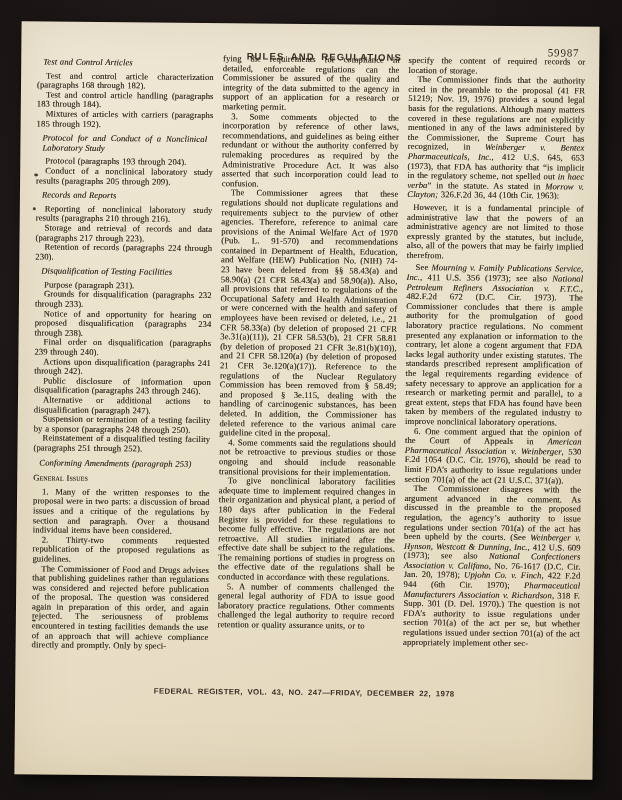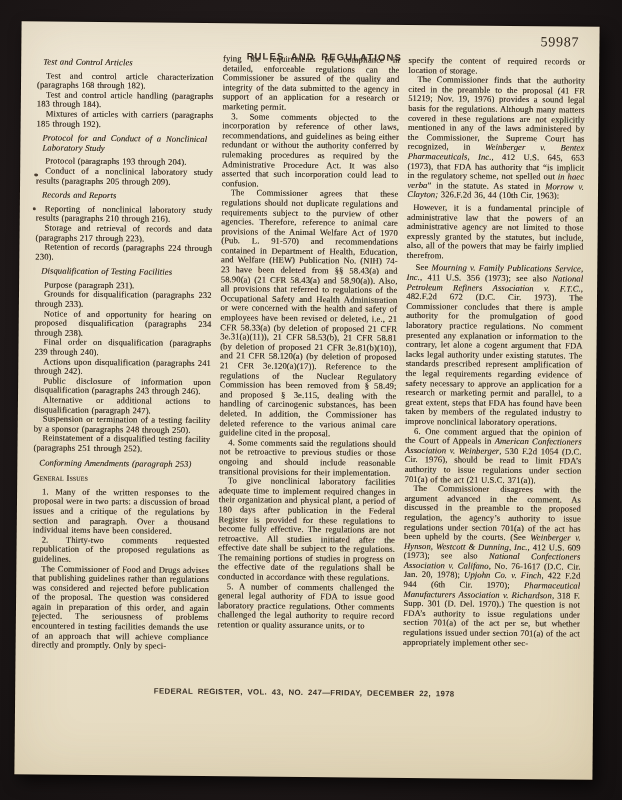--- a/index.html
+++ b/index.html
@@ -21,22 +21,22 @@
   }
   .running-title{
     position:absolute; top:27px; left:0; right:0;
     text-align:center;
     font-family:"Liberation Sans","DejaVu Sans",sans-serif;
     font-weight:bold; font-size:9.5px; letter-spacing:1.1px; word-spacing:3px;
     color:#362c22;
     transform:translateX(14px);
   }
   .page-num{
-    position:absolute; top:8px; right:20px;
-    font-size:14px; letter-spacing:.8px; color:#2f261c;
+    position:absolute; top:20px; right:20px;
+    font-size:11px; letter-spacing:.8px; color:#2f261c;
   }
   .columns{
     position:absolute; left:16px; right:14px; top:31px;
     display:flex; gap:9px;
   }
   .col{flex:1 1 0; min-width:0;}
   .col, .col div{
     font-size:8.6px; line-height:9.6px;
     letter-spacing:.1px; word-spacing:.4px;
     text-align:justify;
@@ -111,21 +111,21 @@
         <div class="p">The Commissioner agrees that these regulations should not duplicate regulations and requirements subject to the purview of other agencies. Therefore, reference to animal care provisions of the Animal Welfare Act of 1970 (Pub. L. 91-570) and recommendations contained in Department of Health, Education, and Welfare (HEW) Publication No. (NIH) 74-23 have been deleted from §§ 58.43(a) and 58.90(a) (21 CFR 58.43(a) and 58.90(a)). Also, all provisions that referred to regulations of the Occupational Safety and Health Administration or were concerned with the health and safety of employees have been revised or deleted, i.e., 21 CFR 58.33(a) (by deletion of proposed 21 CFR 3e.31(a)(11)), 21 CFR 58.53(b), 21 CFR 58.81 (by deletion of proposed 21 CFR 3e.81(b)(10)), and 21 CFR 58.120(a) (by deletion of proposed 21 CFR 3e.120(a)(17)). Reference to the regulations of the Nuclear Regulatory Commission has been removed from § 58.49; and proposed § 3e.115, dealing with the handling of carcinogenic substances, has been deleted. In addition, the Commissioner has deleted reference to the various animal care guideline cited in the proposal.</div>
         <div class="p">4. Some comments said the regulations should not be retroactive to previous studies or those ongoing and should include reasonable transitional provisions for their implementation.</div>
         <div class="p">To give nonclinical laboratory facilities adequate time to implement required changes in their organization and physical plant, a period of 180 days after publication in the Federal Register is provided for these regulations to become fully effective. The regulations are not retroactive. All studies initiated after the effective date shall be subject to the regulations. The remaining portions of studies in progress on the effective date of the regulations shall be conducted in accordance with these regulations.</div>
         <div class="p">5. A number of comments challenged the general legal authority of FDA to issue good laboratory practice regulations. Other comments challenged the legal authority to require record retention or quality assurance units, or to</div>
       </div>
       <div class="col">
         <div class="p0">specify the content of required records or location of storage.</div>
         <div class="p">The Commissioner finds that the authority cited in the preamble to the proposal (41 FR 51219; Nov. 19, 1976) provides a sound legal basis for the regulations. Although many matters covered in these regulations are not explicitly mentioned in any of the laws administered by the Commissioner, the Supreme Court has recognized, in <i>Weinberger v. Bentex Pharmaceuticals, Inc.</i>, 412 U.S. 645, 653 (1973), that FDA has authority that “is implicit in the regulatory scheme, not spelled out <i>in haec verba</i>” in the statute. As stated in <i>Morrow v. Clayton;</i> 326.F.2d 36, 44 (10th Cir. 1963):</div>
         <div class="fine">However, it is a fundamental principle of administrative law that the powers of an administrative agency are not limited to those expressly granted by the statutes, but include, also, all of the powers that may be fairly implied therefrom.</div>
         <div class="p">See <i>Mourning v. Family Publications Service, Inc.</i>, 411 U.S. 356 (1973); see also <i>National Petroleum Refiners Association v. F.T.C.</i>, 482.F.2d 672 (D.C. Cir. 1973). The Commissioner concludes that there is ample authority for the promulgation of good laboratory practice regulations. No comment presented any explanation or information to the contrary, let alone a cogent argument that FDA lacks legal authority under existing statutes. The standards prescribed represent amplification of the legal requirements regarding evidence of safety necessary to approve an application for a research or marketing permit and parallel, to a great extent, steps that FDA has found have been taken by members of the regulated industry to improve nonclinical laboratory operations.</div>
-        <div class="p">6. One comment argued that the opinion of the Court of Appeals in <i>American Confectioners Association v. Weinberger</i>, 530 F.2d 1054 (D.C. Cir. 1976), should be read to limit FDA’s authority to issue regulations under section 701(a) of the act (21 U.S.C. 371(a)).</div>
+        <div class="p">6. One comment argued that the opinion of the Court of Appeals in <i>American Pharmaceutical Association v. Weinberger</i>, 530 F.2d 1054 (D.C. Cir. 1976), should be read to limit FDA’s authority to issue regulations under section 701(a) of the act (21 U.S.C. 371(a)).</div>
         <div class="p">The Commissioner disagrees with the argument advanced in the comment. As discussed in the preamble to the proposed regulation, the agency’s authority to issue regulations under section 701(a) of the act has been upheld by the courts. (See <i>Weinberger v. Hynson, Westcott &amp; Dunning, Inc.</i>, 412 U.S. 609 (1973); see also <i>National Confectioners Association v. Califano</i>, No. 76-1617 (D.C. Cir. Jan. 20, 1978); <i>Upjohn Co. v. Finch</i>, 422 F.2d 944 (6th Cir. 1970); <i>Pharmaceutical Manufacturers Association v. Richardson</i>, 318 F. Supp. 301 (D. Del. 1970).) The question is not FDA’s authority to issue regulations under section 701(a) of the act per se, but whether regulations issued under section 701(a) of the act appropriately implement other sec-</div>
       </div>
     </div>
 
   <div class="page-footer">FEDERAL REGISTER, VOL. 43, NO. 247—FRIDAY, DECEMBER 22, 1978</div>
 
   <div class="speck s1"></div>
   <div class="speck s2"></div>
   <div class="speck s3"></div>
 </div>

